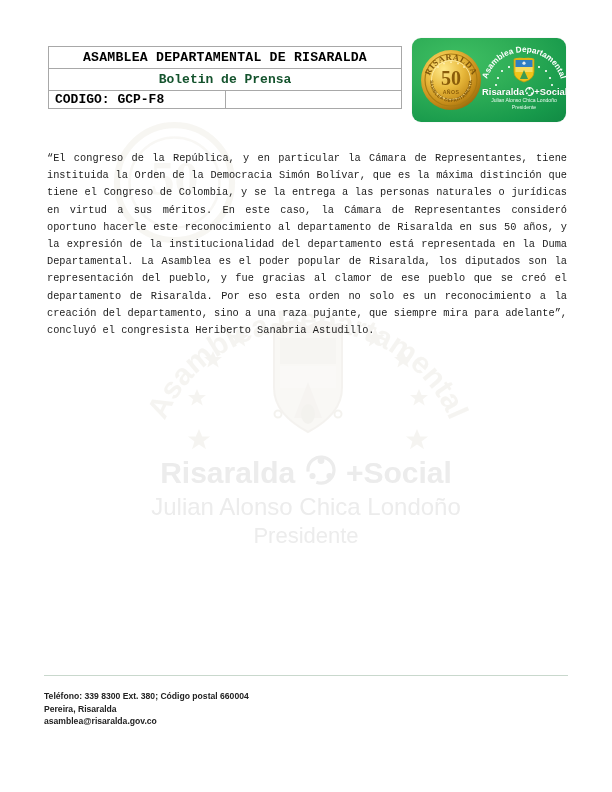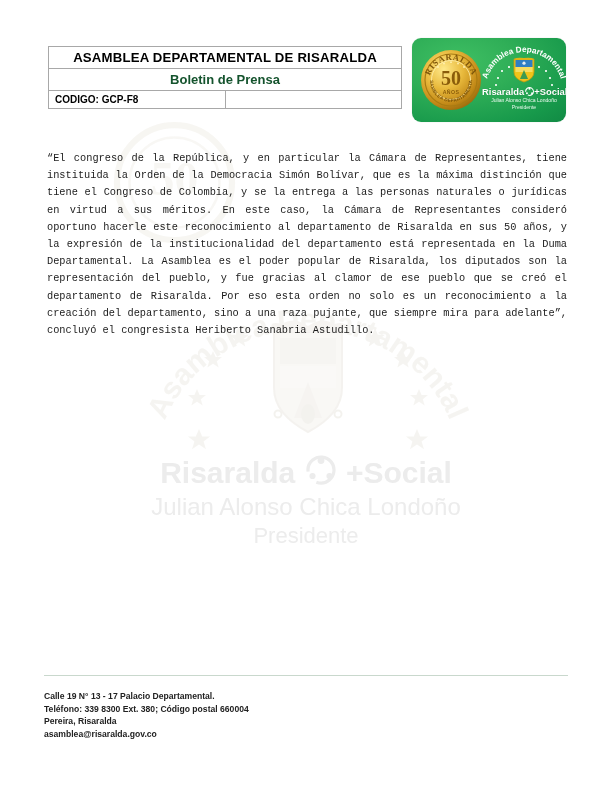--- a/index.html
+++ b/index.html
@@ -95,39 +95,40 @@
     left: 48px;
     top: 46px;
     width: 354px;
     border-collapse: collapse;
     table-layout: fixed;
   }
   .header-table td {
     border: 1px solid #a8a8a8;
     padding: 0;
     vertical-align: middle;
+    font-family: Liberation Mono, monospace;
   }
   .hrow-title td {
     height: 21px;
     text-align: center;
     font-size: 13.2px;
     font-weight: bold;
     letter-spacing: 0.2px;
     color: #000;
   }
   .hrow-sub td {
     height: 21px;
     text-align: center;
     font-size: 13px;
     font-weight: bold;
     color: #14532d;
   }
   .hrow-code td {
     height: 17px;
-    font-size: 10px;
+    font-size: 13px;
     font-weight: bold;
     color: #000;
   }
   .cell-code {
     width: 96px;
     padding-left: 6px !important;
   }
   .cell-code-blank {
     width: 256px;
   }
@@ -434,19 +435,18 @@
       </div>
     </div>
   </div>
 
   <div class="body-text">
     <p>“El congreso de la República, y en particular la Cámara de Representantes, tiene instituida la Orden de la Democracia Simón Bolívar, que es la máxima distinción que tiene el Congreso de Colombia, y se la entrega a las personas naturales o jurídicas en virtud a sus méritos. En este caso, la Cámara de Representantes consideró oportuno hacerle este reconocimiento al departamento de Risaralda en sus 50 años, y la expresión de la institucionalidad del departamento está representada en la Duma Departamental. La Asamblea es el poder popular de Risaralda, los diputados son la representación del pueblo, y fue gracias al clamor de ese pueblo que se creó el departamento de Risaralda. Por eso esta orden no solo es un reconocimiento a la creación del departamento, sino a una raza pujante, que siempre mira para adelante”, concluyó el congresista Heriberto Sanabria Astudillo.</p>
   </div>
 
   <div class="footer-rule"></div>
   <div class="footer">
-    <div>Calle 19 N° 13 - 17 Palacio Departamental.</div>
     <div>Teléfono: 339 8300 Ext. 380; Código postal 660004</div>
     <div>Pereira, Risaralda</div>
     <div>asamblea@risaralda.gov.co</div>
   </div>
 
 </div>
 
 </body></html>

